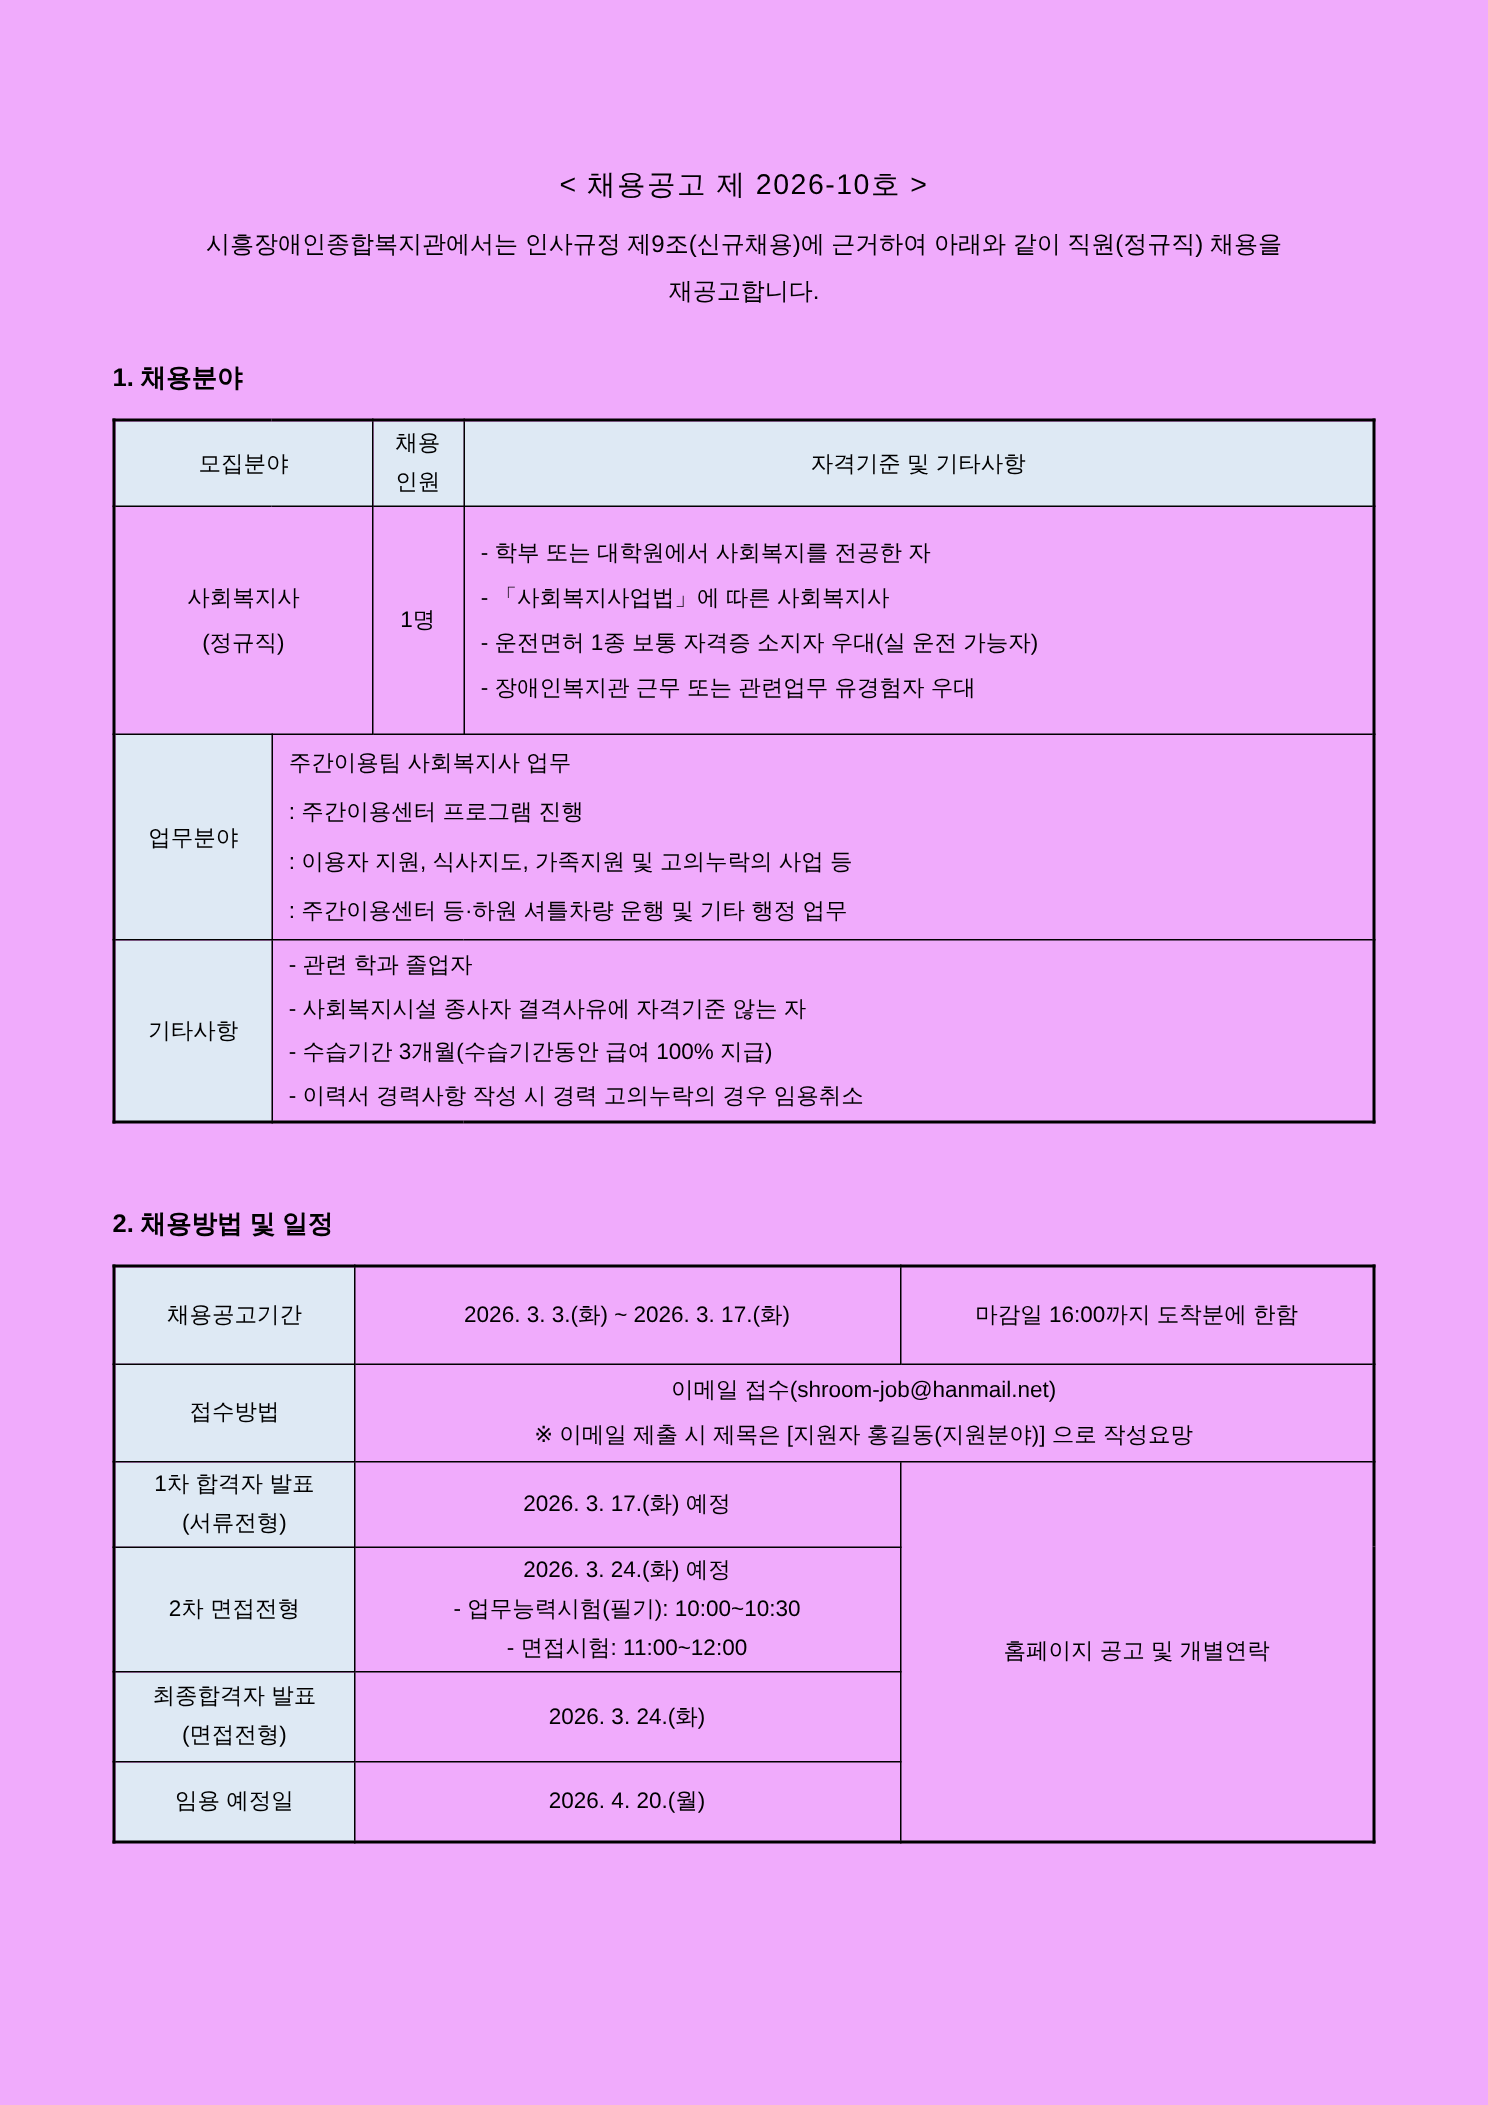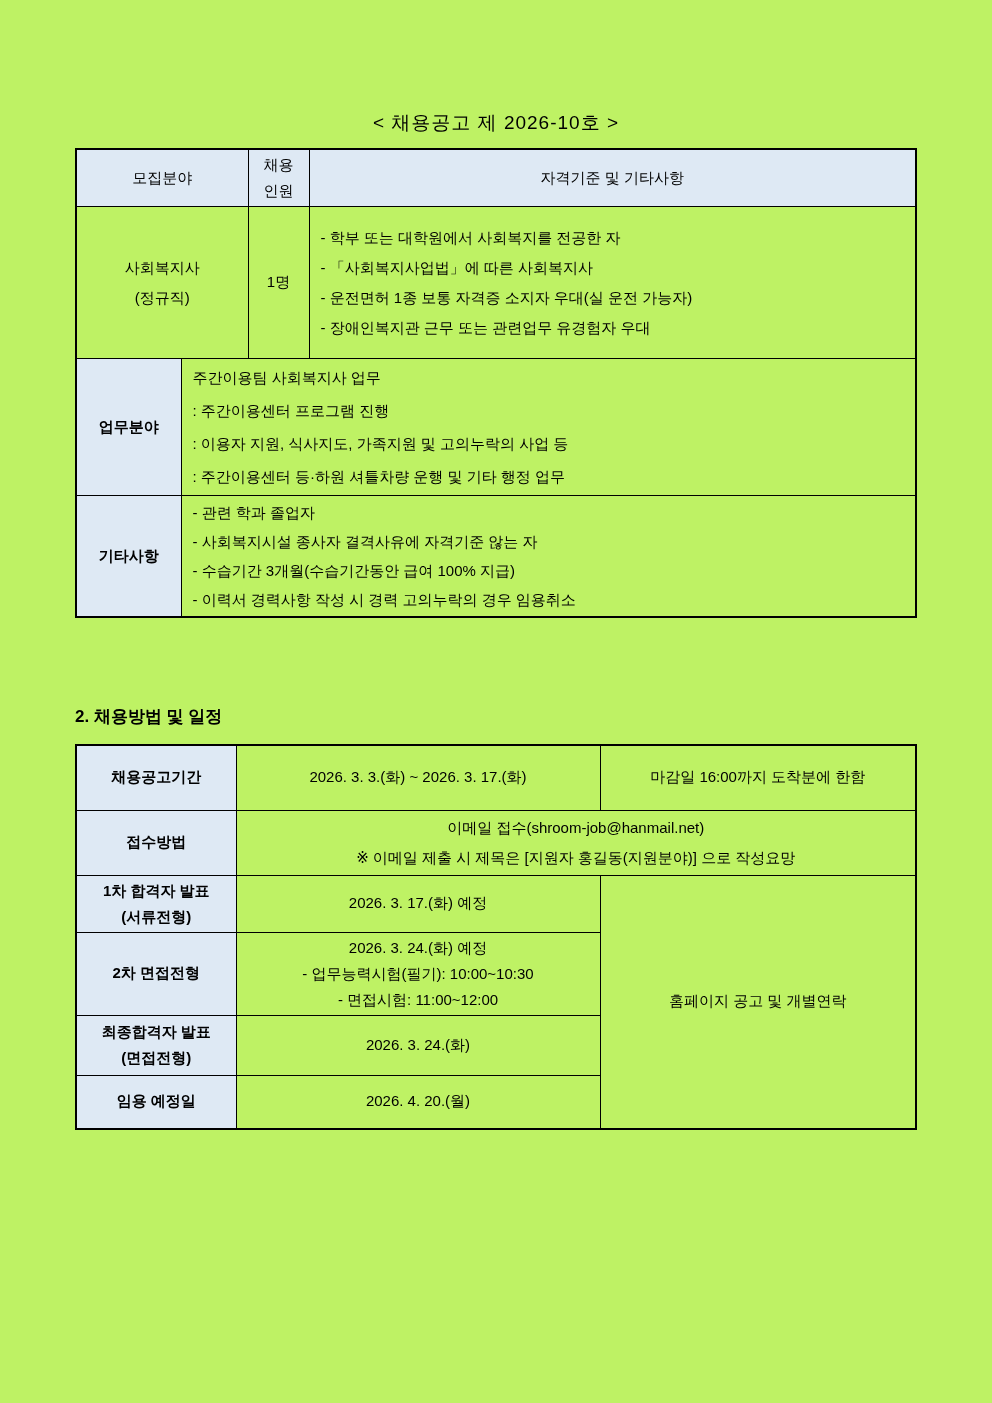--- a/index.html
+++ b/index.html
@@ -11,21 +11,21 @@
   html, body { background: #ffffff; }
   body {
     font-family: "Liberation Sans", "DejaVu Sans", sans-serif;
     color: var(--text-color, #000);
   }
   .page {
     position: relative;
     width: 992px;
     height: 1403px;
     margin: 0 auto;
-    background: #bef264;
+    background: #f0abfc;
     overflow: hidden;
   }
   .content {
     width: 842px;
     margin: 0 auto;
     padding-top: 110px;
   }
   .notice-no {
     text-align: center;
     font-size: 19px;
@@ -44,54 +44,59 @@
     font-size: 16px;
     line-height: 31px;
     margin-bottom: 30px;
   }
   .section-heading {
     font-size: 17px;
     font-weight: bold;
     margin-bottom: 16px;
   }
   .section-heading.second {
-    margin-top: 87px;
+    margin-top: 55px;
   }
   table {
     border-collapse: collapse;
     table-layout: fixed;
     width: 840px;
     border: 2px solid var(--border-color, #000);
   }
   td {
     border: 1px solid var(--border-color, #000);
     font-size: 15px;
     vertical-align: middle;
     text-align: center;
     padding: 2px 4px;
     overflow: hidden;
   }
   td.shaded { background: var(--header-bg, #dee9f4); }
-  td.bold-label { font-weight: bold; }
+  td.bold-label { font-weight: normal; }
   td.left-cell { text-align: left; padding-left: 11px; padding-right: 6px; }
   .line { display: block; }
   .lh30 .line { line-height: 30px; }
   .lh33 .line { line-height: 33px; }
   .lh29 .line { line-height: 29px; }
   .lh26 .line { line-height: 26px; }
   .two-line .line { line-height: 26px; }
 </style>
 </head>
 <body>
 
 <div class="page">
   <div class="content">
 
     <div class="notice-no">&lt;  채용공고  제  2026-10호  &gt;</div>
+    <div class="intro">
+      <span class="line">시흥장애인종합복지관에서는  인사규정  제9조(신규채용)에  근거하여  아래와  같이  직원(정규직)  채용을</span>
+      <span class="line">재공고합니다.</span>
+    </div>
 
+    <div class="section-heading">1.  채용분야</div>
 
     <table>
       <colgroup>
         <col style="width:105px">
         <col style="width:67px">
         <col style="width:61px">
         <col style="width:607px">
       </colgroup>
       <tbody>
           <tr style="height:56px;">

